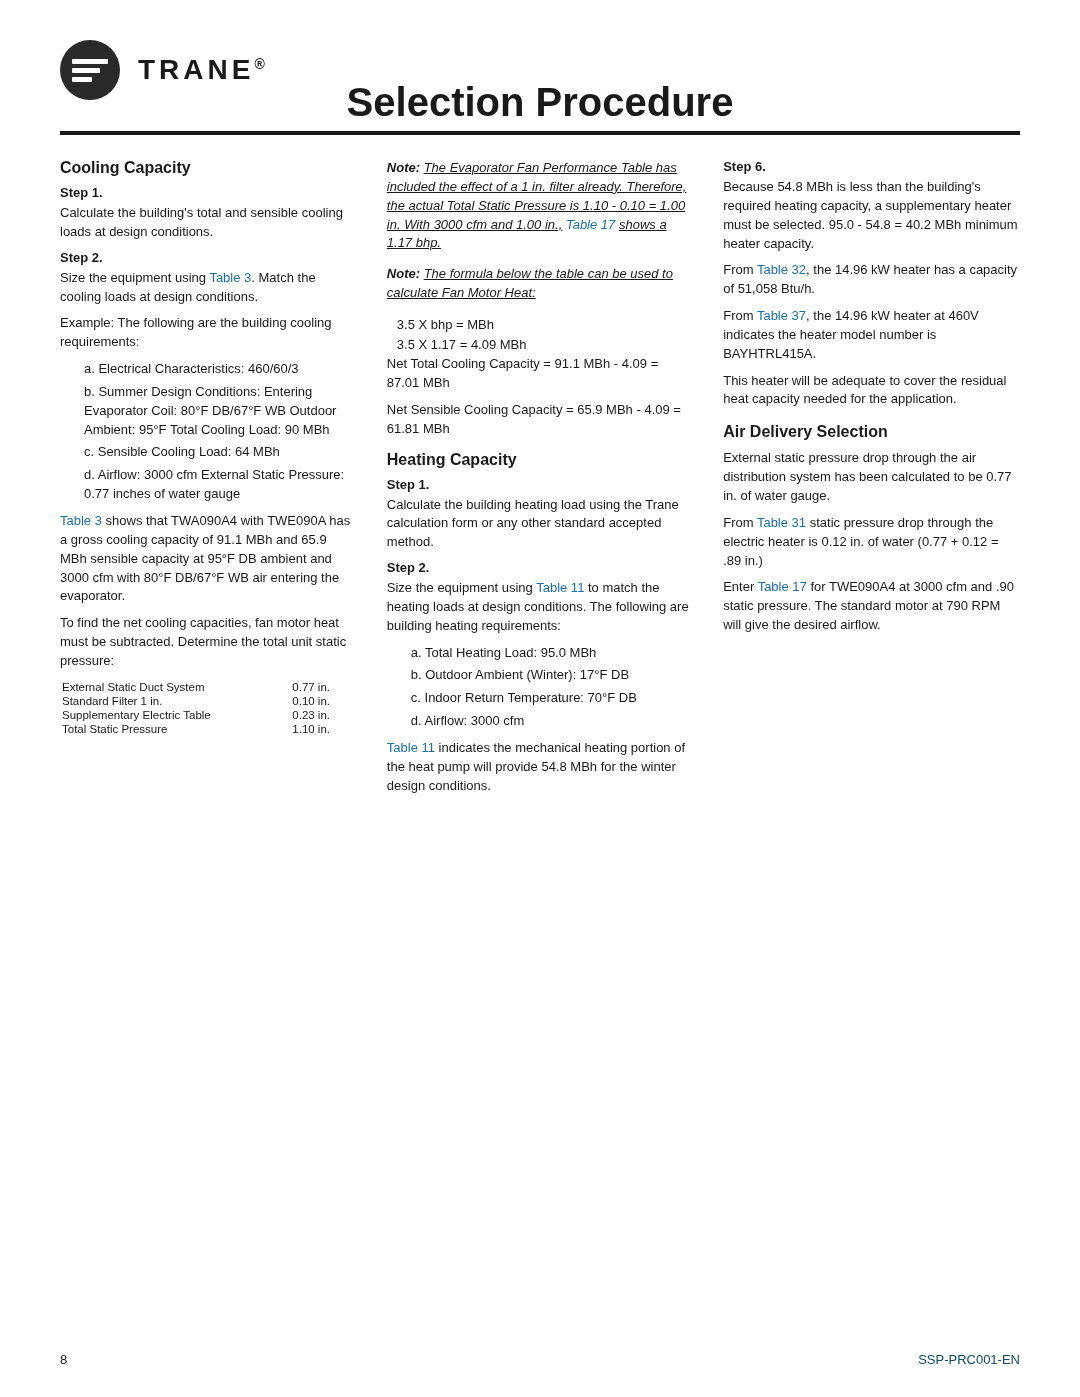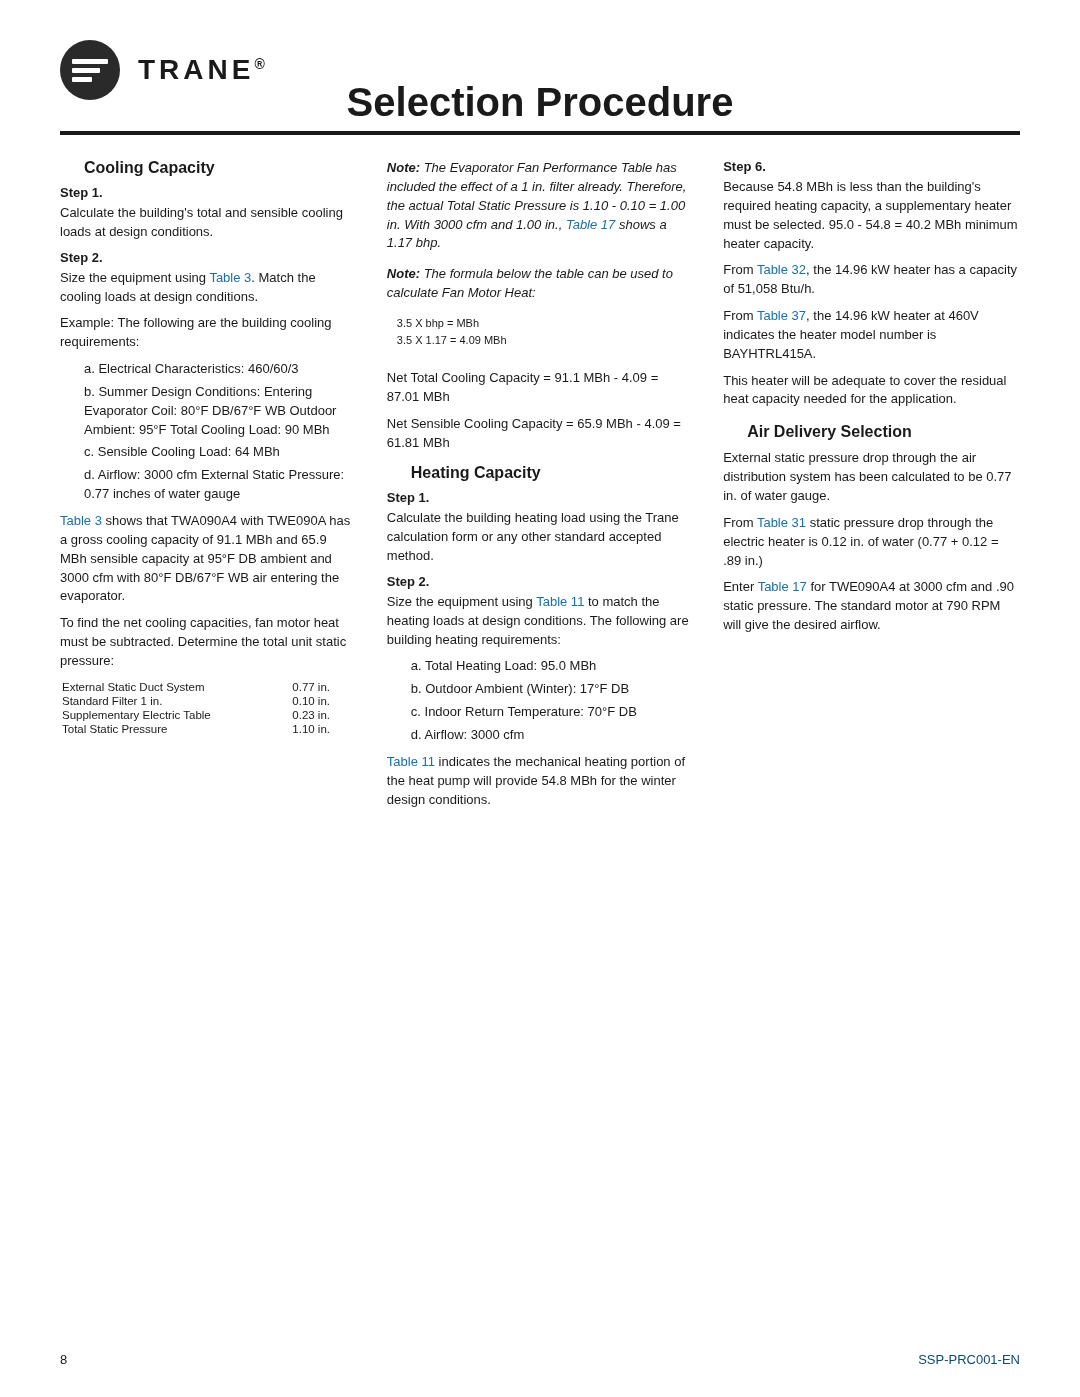--- a/index.html
+++ b/index.html
@@ -77,21 +77,20 @@
       padding: 0 10px;
     }
     .col-right {
       width: 33%;
       padding-left: 20px;
     }
     .section-title {
       font-size: 16px;
       font-weight: bold;
       margin-bottom: 8px;
-      margin-left: 24px;
     }
     .step-label {
       font-weight: bold;
       margin-bottom: 4px;
       font-size: 13px;
     }
     .para {
       margin-bottom: 8px;
       line-height: 1.45;
       font-size: 13px;
@@ -124,29 +123,30 @@
     .note-block {
       margin-bottom: 12px;
       line-height: 1.45;
     }
     .note-label {
       font-weight: bold;
       font-style: italic;
     }
     .note-text {
       font-style: italic;
+      text-decoration: underline;
     }
     .note-link {
       color: #1a6fa8;
       font-style: italic;
     }
     .formula-block {
-      margin-bottom: 20px;
+      margin-bottom: 0;
       padding-left: 10px;
-      font-size: 11px;
+      font-size: 13px;
       line-height: 1.55;
     }
     .footer-page {
       position: absolute;
       bottom: 30px;
       left: 60px;
       font-size: 13px;
       color: #1a1a1a;
     }
     .footer-code {

